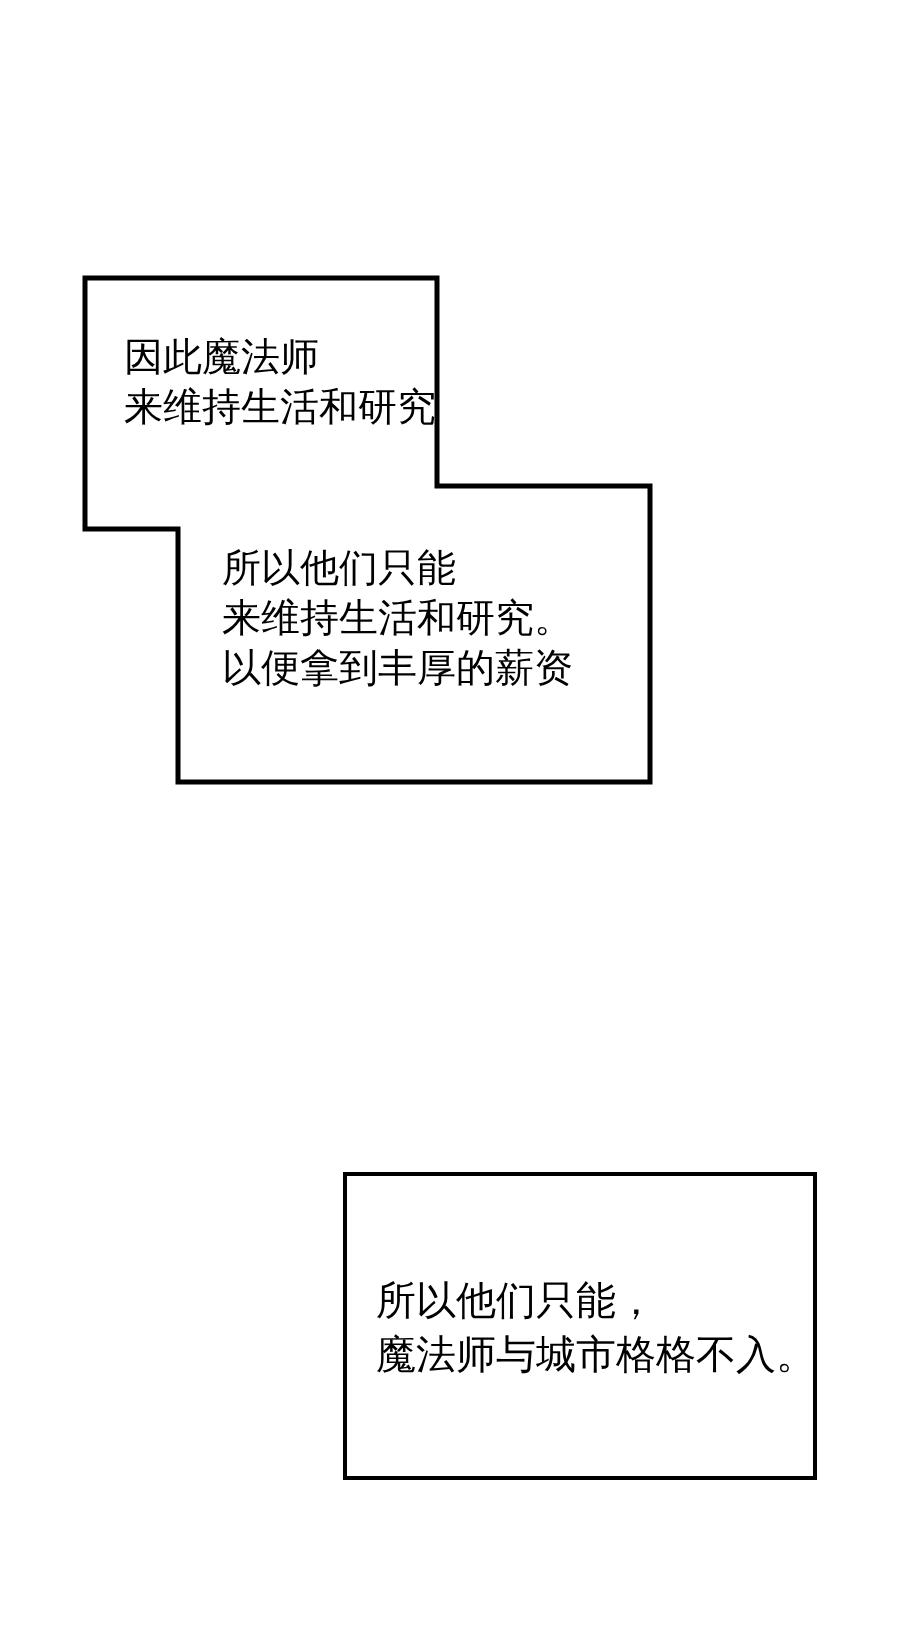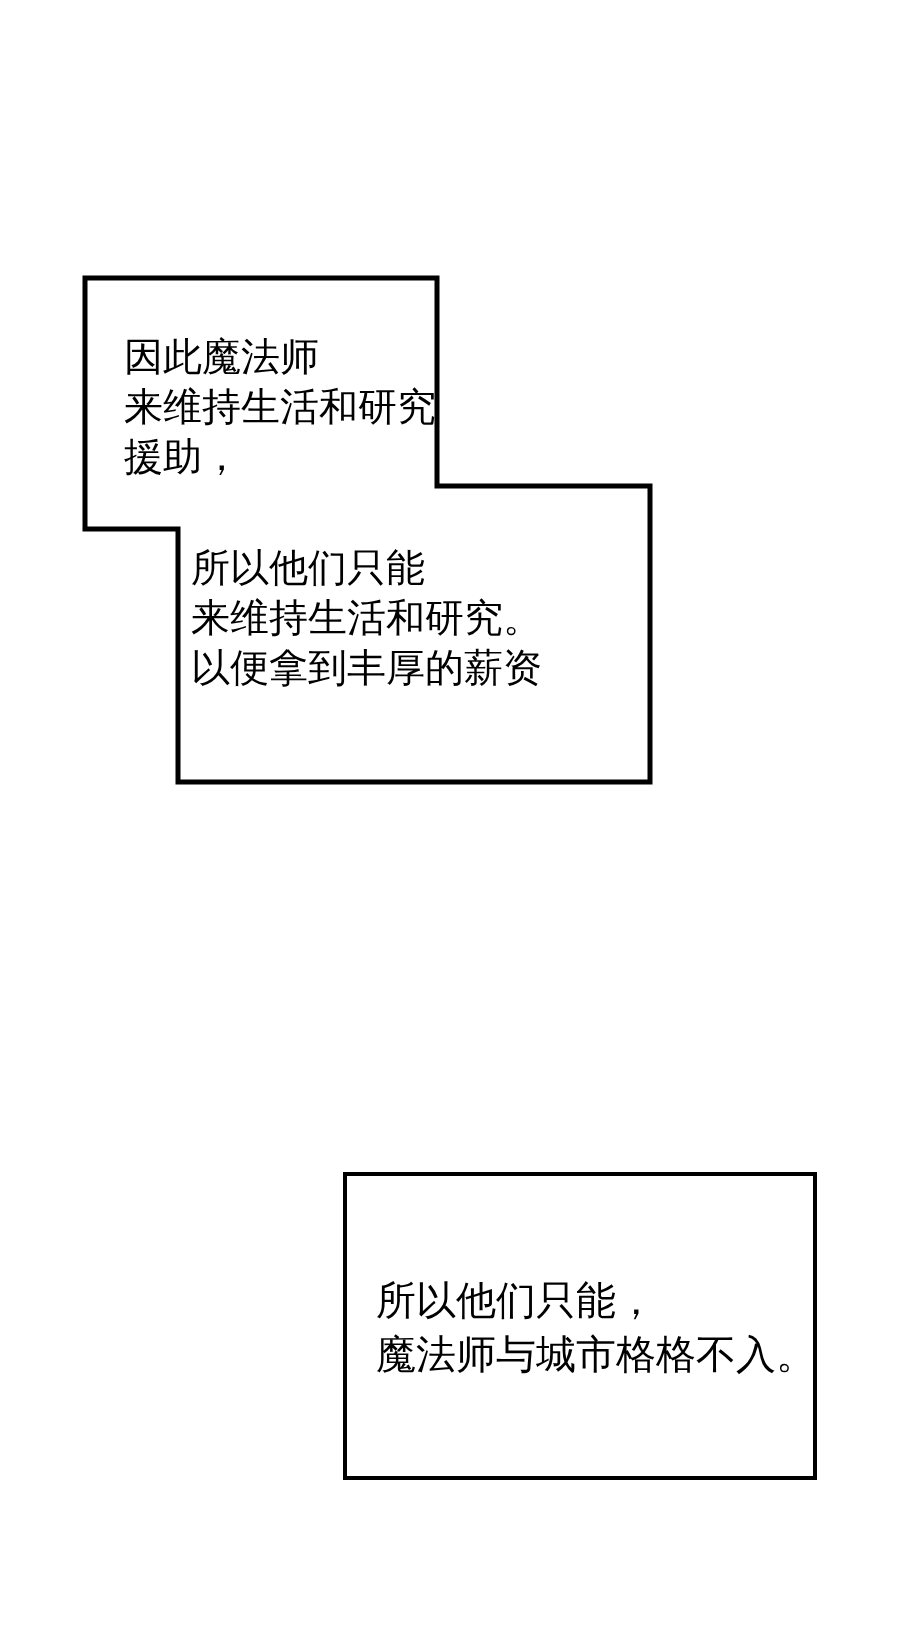--- a/index.html
+++ b/index.html
@@ -47,21 +47,21 @@
   .dialogue .line {
     display: block;
   }
   .dialogue-1 {
     left: 124px;
     top: 332px;
     font-size: 39px;
     line-height: 50px;
   }
   .dialogue-2 {
-    left: 191px;
+    left: 222px;
     top: 543px;
     font-size: 39px;
     line-height: 50px;
   }
   .dialogue-3 {
     left: 376px;
     top: 1274px;
     font-size: 40px;
     line-height: 54px;
   }
@@ -73,21 +73,20 @@
 
   <svg class="bubble-union-svg" viewBox="0 0 900 900" xmlns="http://www.w3.org/2000/svg" aria-hidden="true">
     <path d="M85,278 L437,278 L437,486 L650,486 L650,782 L178,782 L178,529 L85,529 Z"></path>
   </svg>
 
   <div class="bubble-rect"></div>
 
   <div class="dialogue dialogue-1">
     <span class="line">因此魔法师</span>
     <span class="line">来维持生活和研究</span>
-    <span class="line">援助，</span>
   </div>
 
   <div class="dialogue dialogue-2">
     <span class="line">所以他们只能</span>
     <span class="line">来维持生活和研究。</span>
     <span class="line">以便拿到丰厚的薪资</span>
   </div>
 
   <div class="dialogue dialogue-3">
     <span class="line">所以他们只能，</span>

